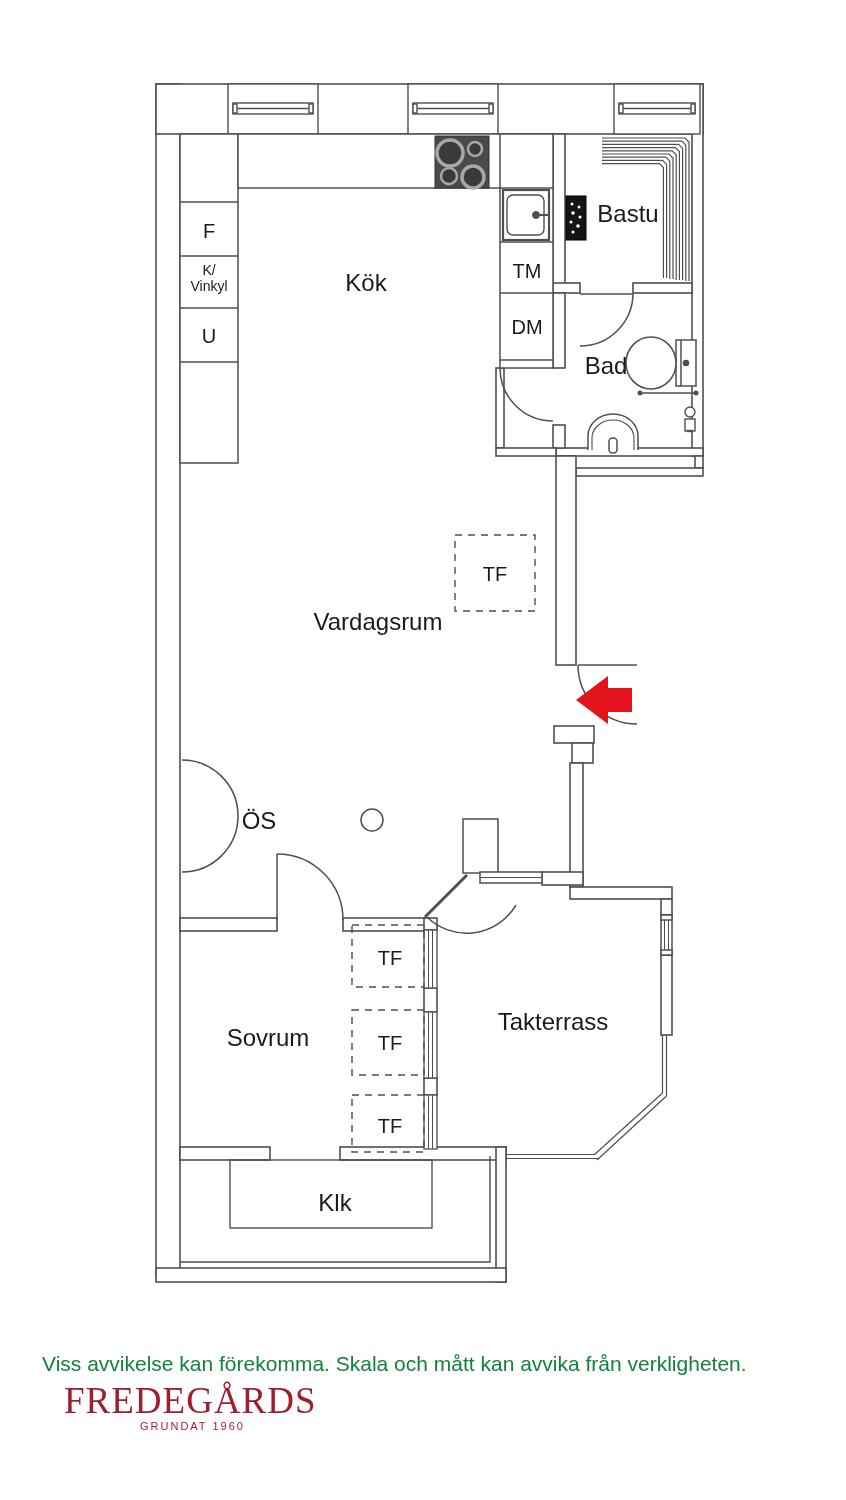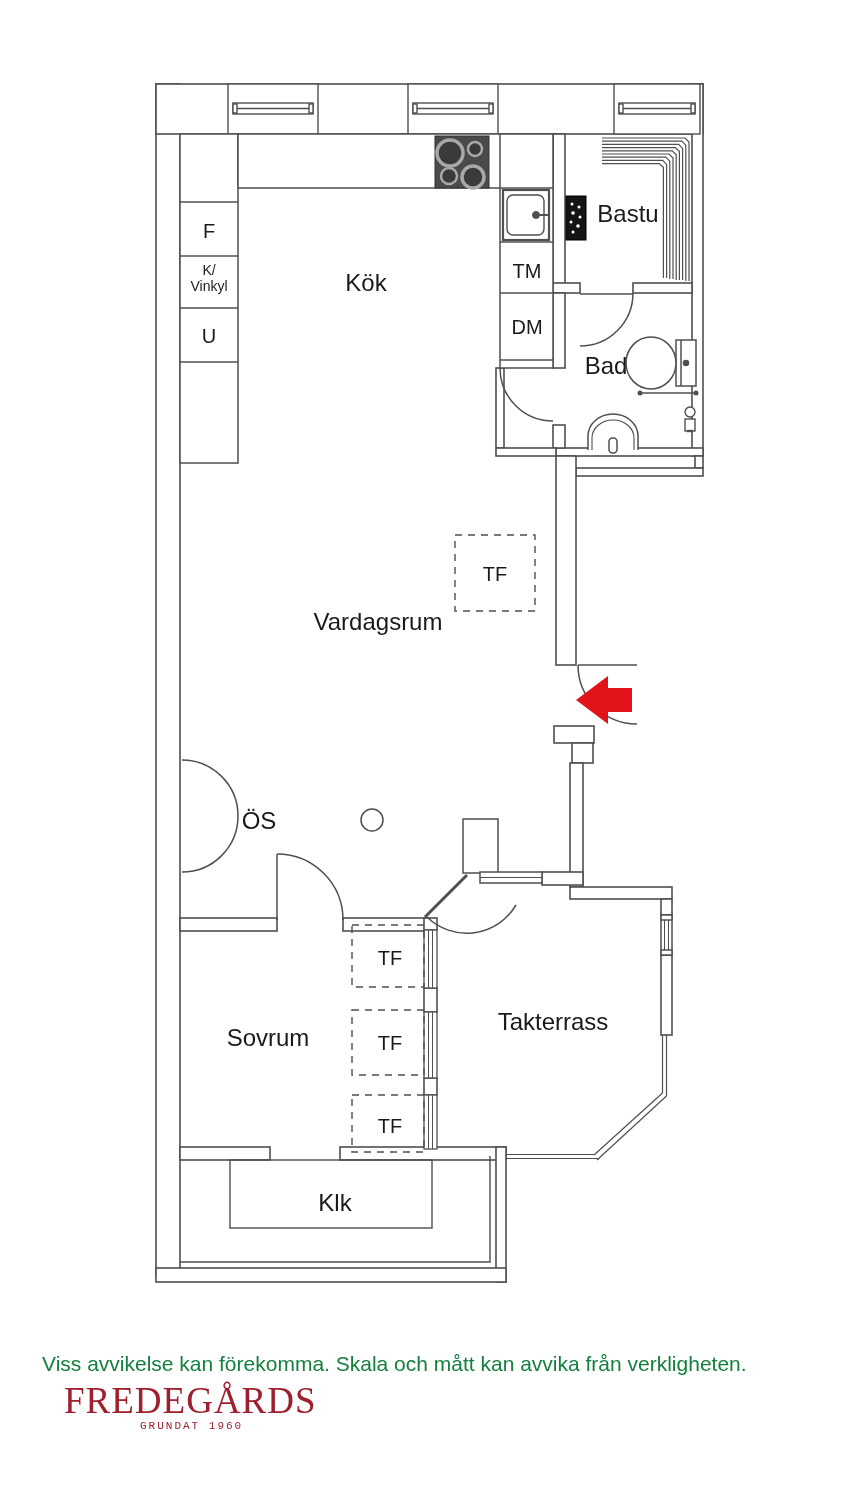--- a/index.html
+++ b/index.html
@@ -6,21 +6,21 @@
   body{width:846px;height:1500px;position:relative;font-family:"Liberation Sans",sans-serif;}
   .plan-wrap{position:absolute;inset:0;}
   svg{position:absolute;left:0;top:0;}
   svg text{font-family:"Liberation Sans",sans-serif;fill:#1a1a1a;}
   .room-label{font-size:24px;}
   .small-label{font-size:20px;}
   .tiny-label{font-size:14px;}
   .footer-note{position:absolute;left:42px;top:1352px;font-size:21px;color:#15803d;}
   .logo{position:absolute;left:36px;top:1382px;color:#9e1f2d;margin-left:28px;}
   .logo-name{font-family:"Liberation Serif",serif;font-size:37px;letter-spacing:1px;line-height:1;}
-  .logo-tagline{font-family:Liberation Mono, monospace;font-size:11px;letter-spacing:2px;margin-left:76px;margin-top:1px;}
+  .logo-tagline{font-family:Liberation Sans, sans-serif;font-size:11px;letter-spacing:2px;margin-left:76px;margin-top:1px;}
 </style>
 </head>
 <body>
 
 <div class="plan-wrap">
 <svg width="846" height="1500" viewBox="0 0 846 1500">
 
   <g fill="#ffffff" stroke="#4f4f4f" stroke-width="1.6">
 
     <rect x="156" y="84" width="24" height="1192"></rect>

